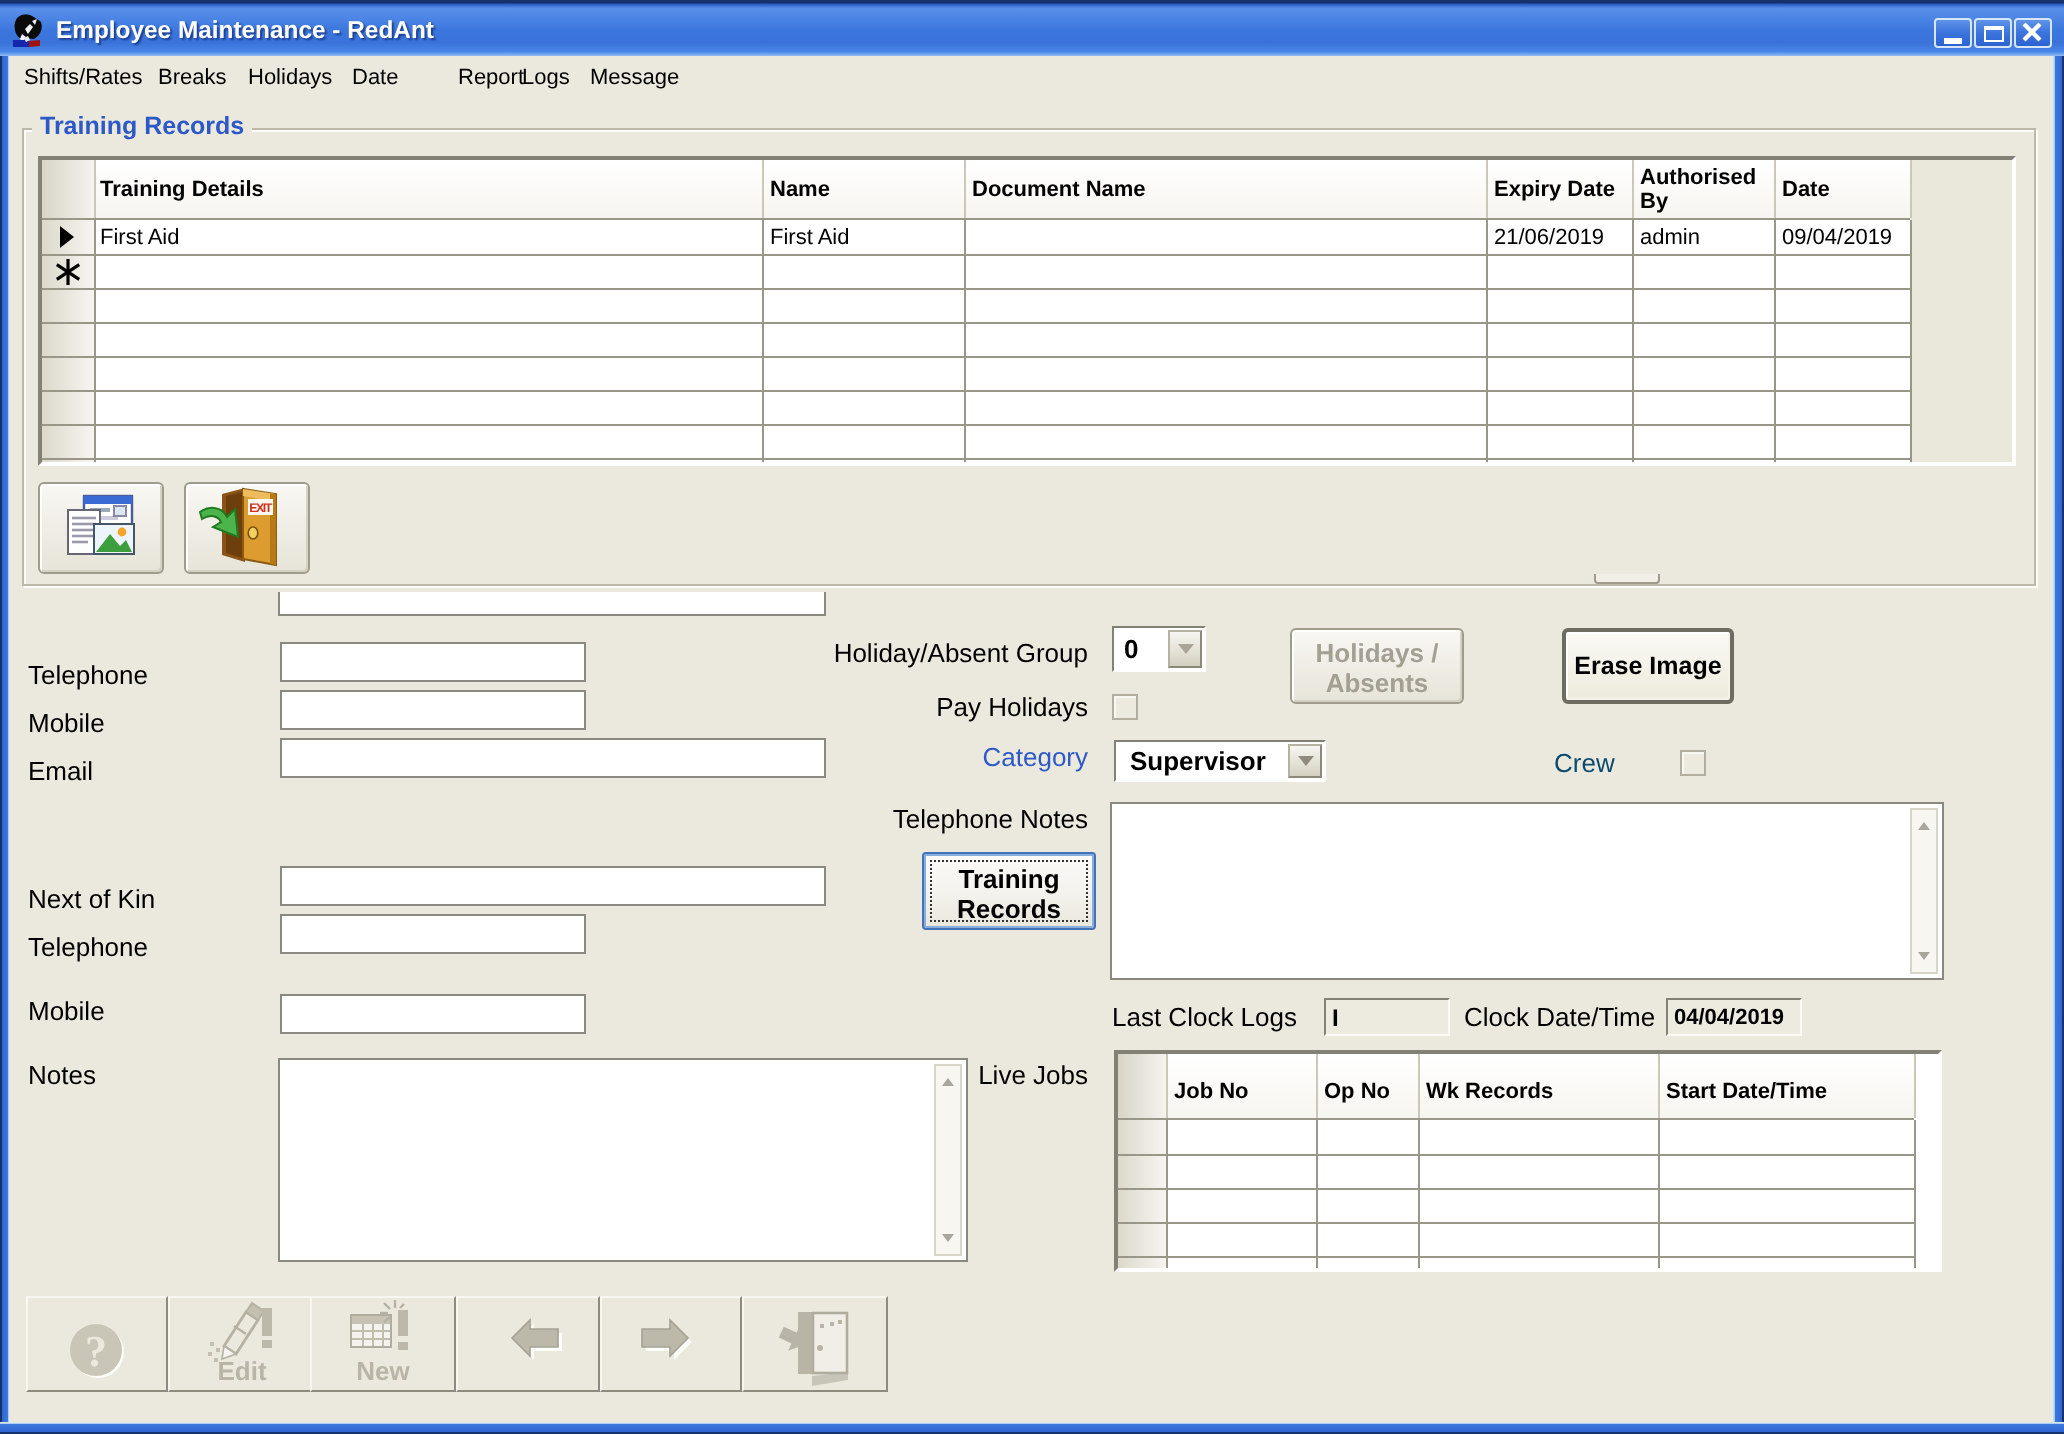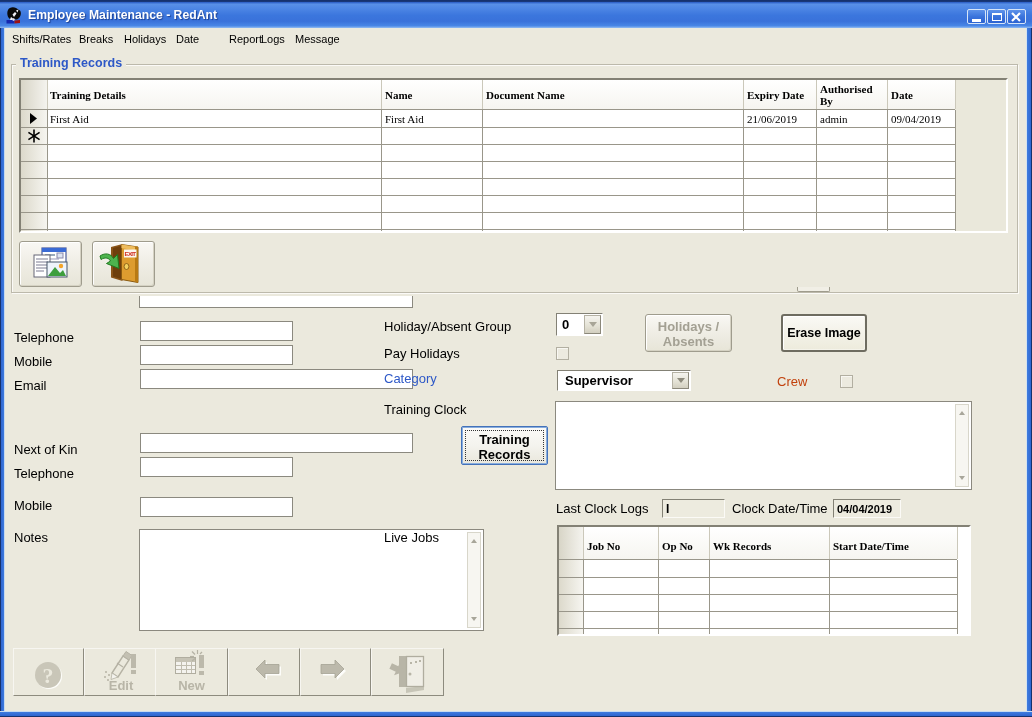--- a/index.html
+++ b/index.html
@@ -18,28 +18,28 @@
   #title-text { left:28px; top:8px; color:#fff; font-size:12.2px; font-weight:bold; text-shadow:1px 1px 1px #1c3f90; }
   .wbtn { top:9px; width:19px; height:15px; border:1px solid #d6e5f8; border-radius:2px;
     background:linear-gradient(180deg,#5e93ea 0%,#3b74dc 50%,#2c63d2 100%); }
   #menubar { left:5px; top:28px; width:1021px; height:22px; background:#ebe9dd; }
   .mi { position:absolute; top:6px; font-size:11px; color:#000; }
   
   .gbox { border:1px solid #bcb9ab; box-shadow:1px 1px 0 #fbfaf7 inset, 1px 1px 0 #fbfaf7; }
   .glabel { color:#2d58c7; font-weight:bold; font-size:12.5px; background:#ebe9dd; padding:0 4px; }
   
   .sunken { border-top:2px solid #838175; border-left:2px solid #838175; border-right:2px solid #fff; border-bottom:2px solid #fff; background:#fff; }
-  .gridtext { font-size:11px; color:#000; white-space:nowrap;font-family:Liberation Serif, serif; }
+  .gridtext { font-size:11px; color:#000; white-space:nowrap; }
   
   .xbtn { border:1px solid #9f9c8d; border-radius:3px;
     background:linear-gradient(180deg,#f9f8f4 0%,#f0eee6 45%,#e7e5d8 100%);
     box-shadow:inset 1px 1px 0 #ffffff, inset -1px -1px 0 #d5d2c3; }
   .field { background:#fff; border:1px solid #8b897f; }
   .lbl { font-size:13px; color:#000; white-space:nowrap; }
-  .rlbl { font-size:13px; color:#000; white-space:nowrap; width:160px; }
+  .rlbl { font-size:13px; color:#000; white-space:nowrap; text-align:right; width:160px; }
   .cb { width:13px; height:13px; border:1px solid #b2afa1; background:#eceadf; box-shadow:inset 1px 1px 0 #f8f7f2; }
   
   .vsb { position:absolute; top:2px; right:2px; bottom:2px; width:14px; background:#f7f6f1; border:1px solid #d8d6ca; }
   .tri-up { width:0; height:0; border-left:3.5px solid transparent; border-right:3.5px solid transparent; border-bottom:4.5px solid #a8a69a; position:absolute; left:2.5px; }
   .tri-dn { width:0; height:0; border-left:3.5px solid transparent; border-right:3.5px solid transparent; border-top:4.5px solid #a8a69a; position:absolute; left:2.5px; }
   .combo-btn { position:absolute; top:1px; right:1px; bottom:1px; width:17px;
     background:linear-gradient(180deg,#f5f4ef 0%,#e3e1d4 60%,#d2cfc0 100%);
     border:1px solid #b5b2a4; border-bottom-color:#8b887a; border-right-color:#8b887a; }
   .combo-tri { width:0; height:0; border-left:4px solid transparent; border-right:4px solid transparent; border-top:5px solid #8e8b7d; position:absolute; left:4px; top:6px; }
   
@@ -208,29 +208,29 @@
     <div style="position:absolute;left:5px;top:3px;font-weight:bold;font-size:13px">0</div>
     <div class="combo-btn">
       <div class="combo-tri" style="border-top-color:#a8a597"></div>
     </div>
   </div>
   <div class="abs xbtn" style="left:645px;top:314px;width:87px;height:38px;text-align:center;font-weight:bold;font-size:13px;color:#a3a093;line-height:15px;padding-top:4px">Holidays /<br>Absents</div>
   <div class="abs" style="left:781px;top:314px;width:86px;height:38px;border:2px solid #6e6c60;border-radius:3px;background:linear-gradient(180deg,#faf9f5,#edebdc);box-shadow:inset 1px 1px 0 #fff, inset -1px -1px 0 #f4f3ea;text-align:center;font-weight:bold;font-size:12.5px;line-height:34px">Erase Image</div>
   <div class="abs rlbl" style="left:384px;top:346px">Pay Holidays</div>
   <div class="abs cb" style="left:556px;top:347px"></div>
   <div class="abs rlbl" style="left:384px;top:371px;color:#2d58c7">Category</div>
-  <div class="abs" style="left:557px;top:370px;width:134px;height:21px;border-top:1px solid #838175;border-left:1px solid #838175;border-right:1px solid #fff;border-bottom:1px solid #fff;background:#fff">
+  <div class="abs" style="left:557px;top:370px;width:106px;height:21px;border-top:1px solid #838175;border-left:1px solid #838175;border-right:1px solid #fff;border-bottom:1px solid #fff;background:#fff">
     <div style="position:absolute;left:7px;top:2px;font-weight:bold;font-size:13px">Supervisor</div>
     <div class="combo-btn">
       <div class="combo-tri" style="top:5px"></div>
     </div>
   </div>
-  <div class="abs lbl" style="left:777px;top:374px;color:#c2410c">Crew</div>
+  <div class="abs lbl" style="left:777px;top:374px;color:#0c4a6e">Crew</div>
   <div class="abs cb" style="left:840px;top:375px"></div>
-  <div class="abs rlbl" style="left:384px;top:402px">Training Clock</div>
+  <div class="abs rlbl" style="left:384px;top:402px">Telephone Notes</div>
   <div class="abs field" style="left:555px;top:401px;width:417px;height:89px">
     <div class="vsb">
       <div class="tri-up" style="top:6px"></div>
       <div class="tri-dn" style="bottom:6px"></div>
     </div>
   </div>
   <div class="abs" style="left:461px;top:426px;width:87px;height:39px;border:1px solid #4472b9;border-radius:2px;box-shadow:0 0 0 1px #89aede inset;background:linear-gradient(180deg,#fbfaf8 0%,#f4f3ee 50%,#e9e7dc 100%)">
     <div style="position:absolute;left:3px;top:3px;right:3px;bottom:3px;border:1px dotted #333;text-align:center;font-weight:bold;font-size:13px;line-height:15px;padding-top:1px">Training<br>Records</div>
   </div>
   <div class="abs lbl" style="left:556px;top:501px">Last Clock Logs</div>

